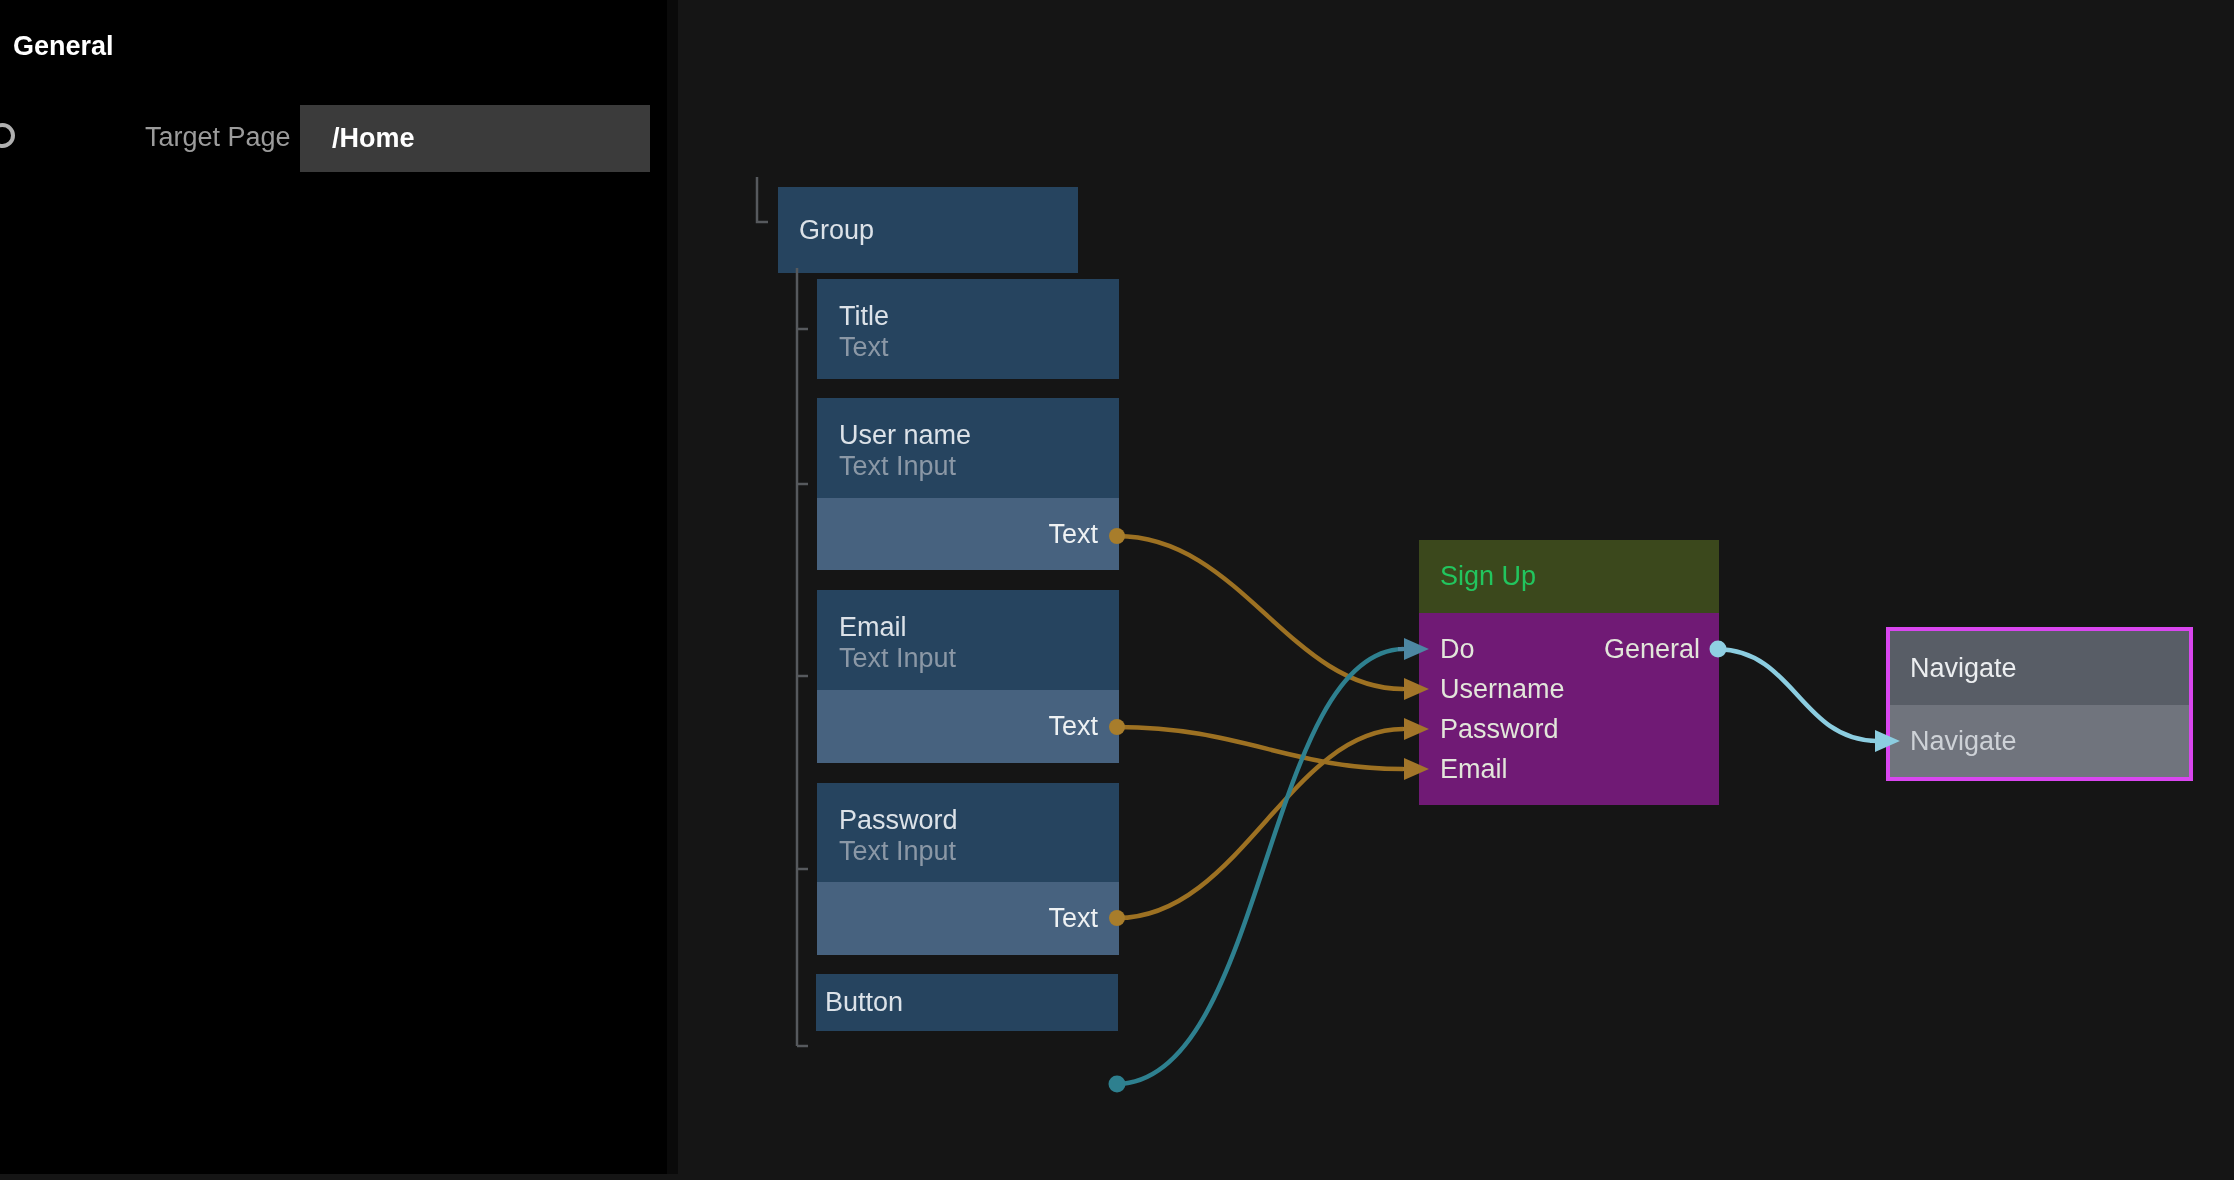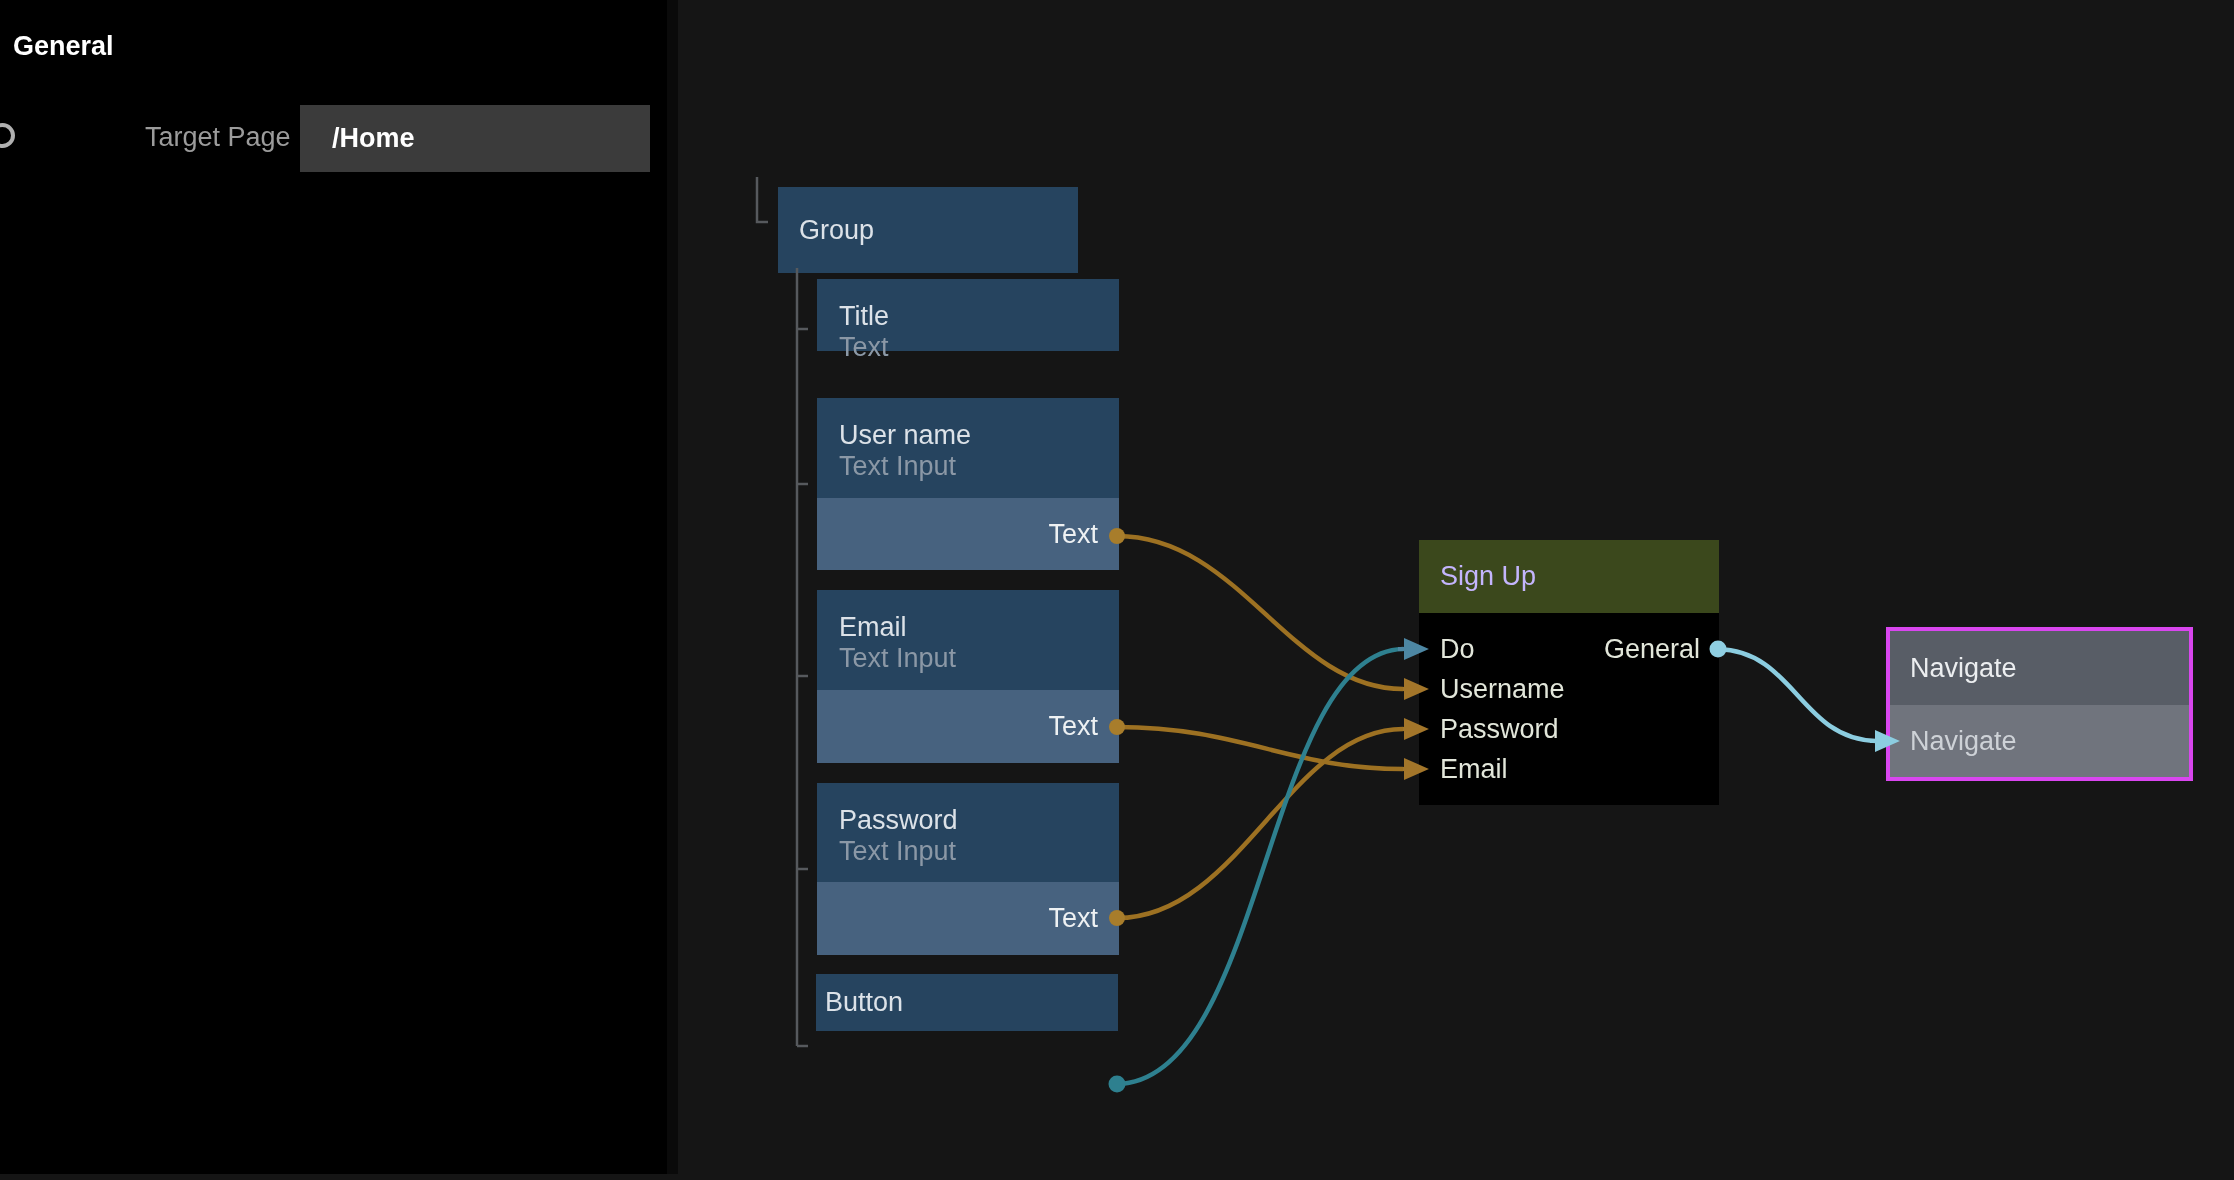--- a/index.html
+++ b/index.html
@@ -21,22 +21,22 @@
   
   .node{position:absolute;z-index:2;font-size:27px;color:#dce2e8;box-sizing:border-box;}
   .blue{background:#26445f;}
   .blue-light{background:#47627f;}
   .hdr2{padding:22px 0 0 22px;line-height:31px;}       
   .hdr1{display:flex;align-items:center;padding-left:21px;} 
   .sub{color:#8b98a6;}
   .port-row{position:absolute;display:flex;align-items:center;justify-content:flex-end;
          padding-right:21px;box-sizing:border-box;color:#eef1f3;font-size:27px;z-index:2;}
   
-  .olive-hdr{background:#3b481c;color:#c4b5fd;}
-  .olive-body{position:absolute;background:#000000;color:#e2e6da;
+  .olive-hdr{background:#3b481c;color:#22c55e;}
+  .olive-body{position:absolute;background:#701a75;color:#e2e6da;
          padding:16px 19px 0 21px;box-sizing:border-box;font-size:27px;z-index:2;}
   .row40{height:40px;display:flex;align-items:center;}
   .row40.split{justify-content:space-between;}
   
   .select-frame{position:absolute;border:4px solid #d946ef;box-sizing:border-box;z-index:2;}
   .nav-hdr{height:74px;background:#585d66;display:flex;align-items:center;
          padding-left:20px;color:#eceef0;font-size:27px;}
   .nav-body{height:72px;background:#70747d;display:flex;align-items:center;
          padding-left:20px;color:#ced2d7;font-size:27px;}
   
@@ -52,21 +52,21 @@
     <span class="loop-icon"></span>
     <div class="field-label">Target Page</div>
     <div class="field-input">/Home</div>
   </div>
 
 
   <div class="node blue hdr1" style="left:778px;top:187px;width:300px;height:86px;">
     <span>Group</span>
   </div>
 
-  <div class="node blue hdr2" style="left:817px;top:279px;width:302px;height:72px;">
+  <div class="node blue hdr2" style="left:817px;top:279px;width:302px;height:100px;">
     <div>Title</div>
     <div class="sub">Text</div>
   </div>
 
   <div class="node blue hdr2" style="left:817px;top:398px;width:302px;height:100px;">
     <div>User name</div>
     <div class="sub">Text Input</div>
   </div>
   <div class="port-row blue-light" style="left:817px;top:498px;width:302px;height:72px;">
     <span>Text</span>

